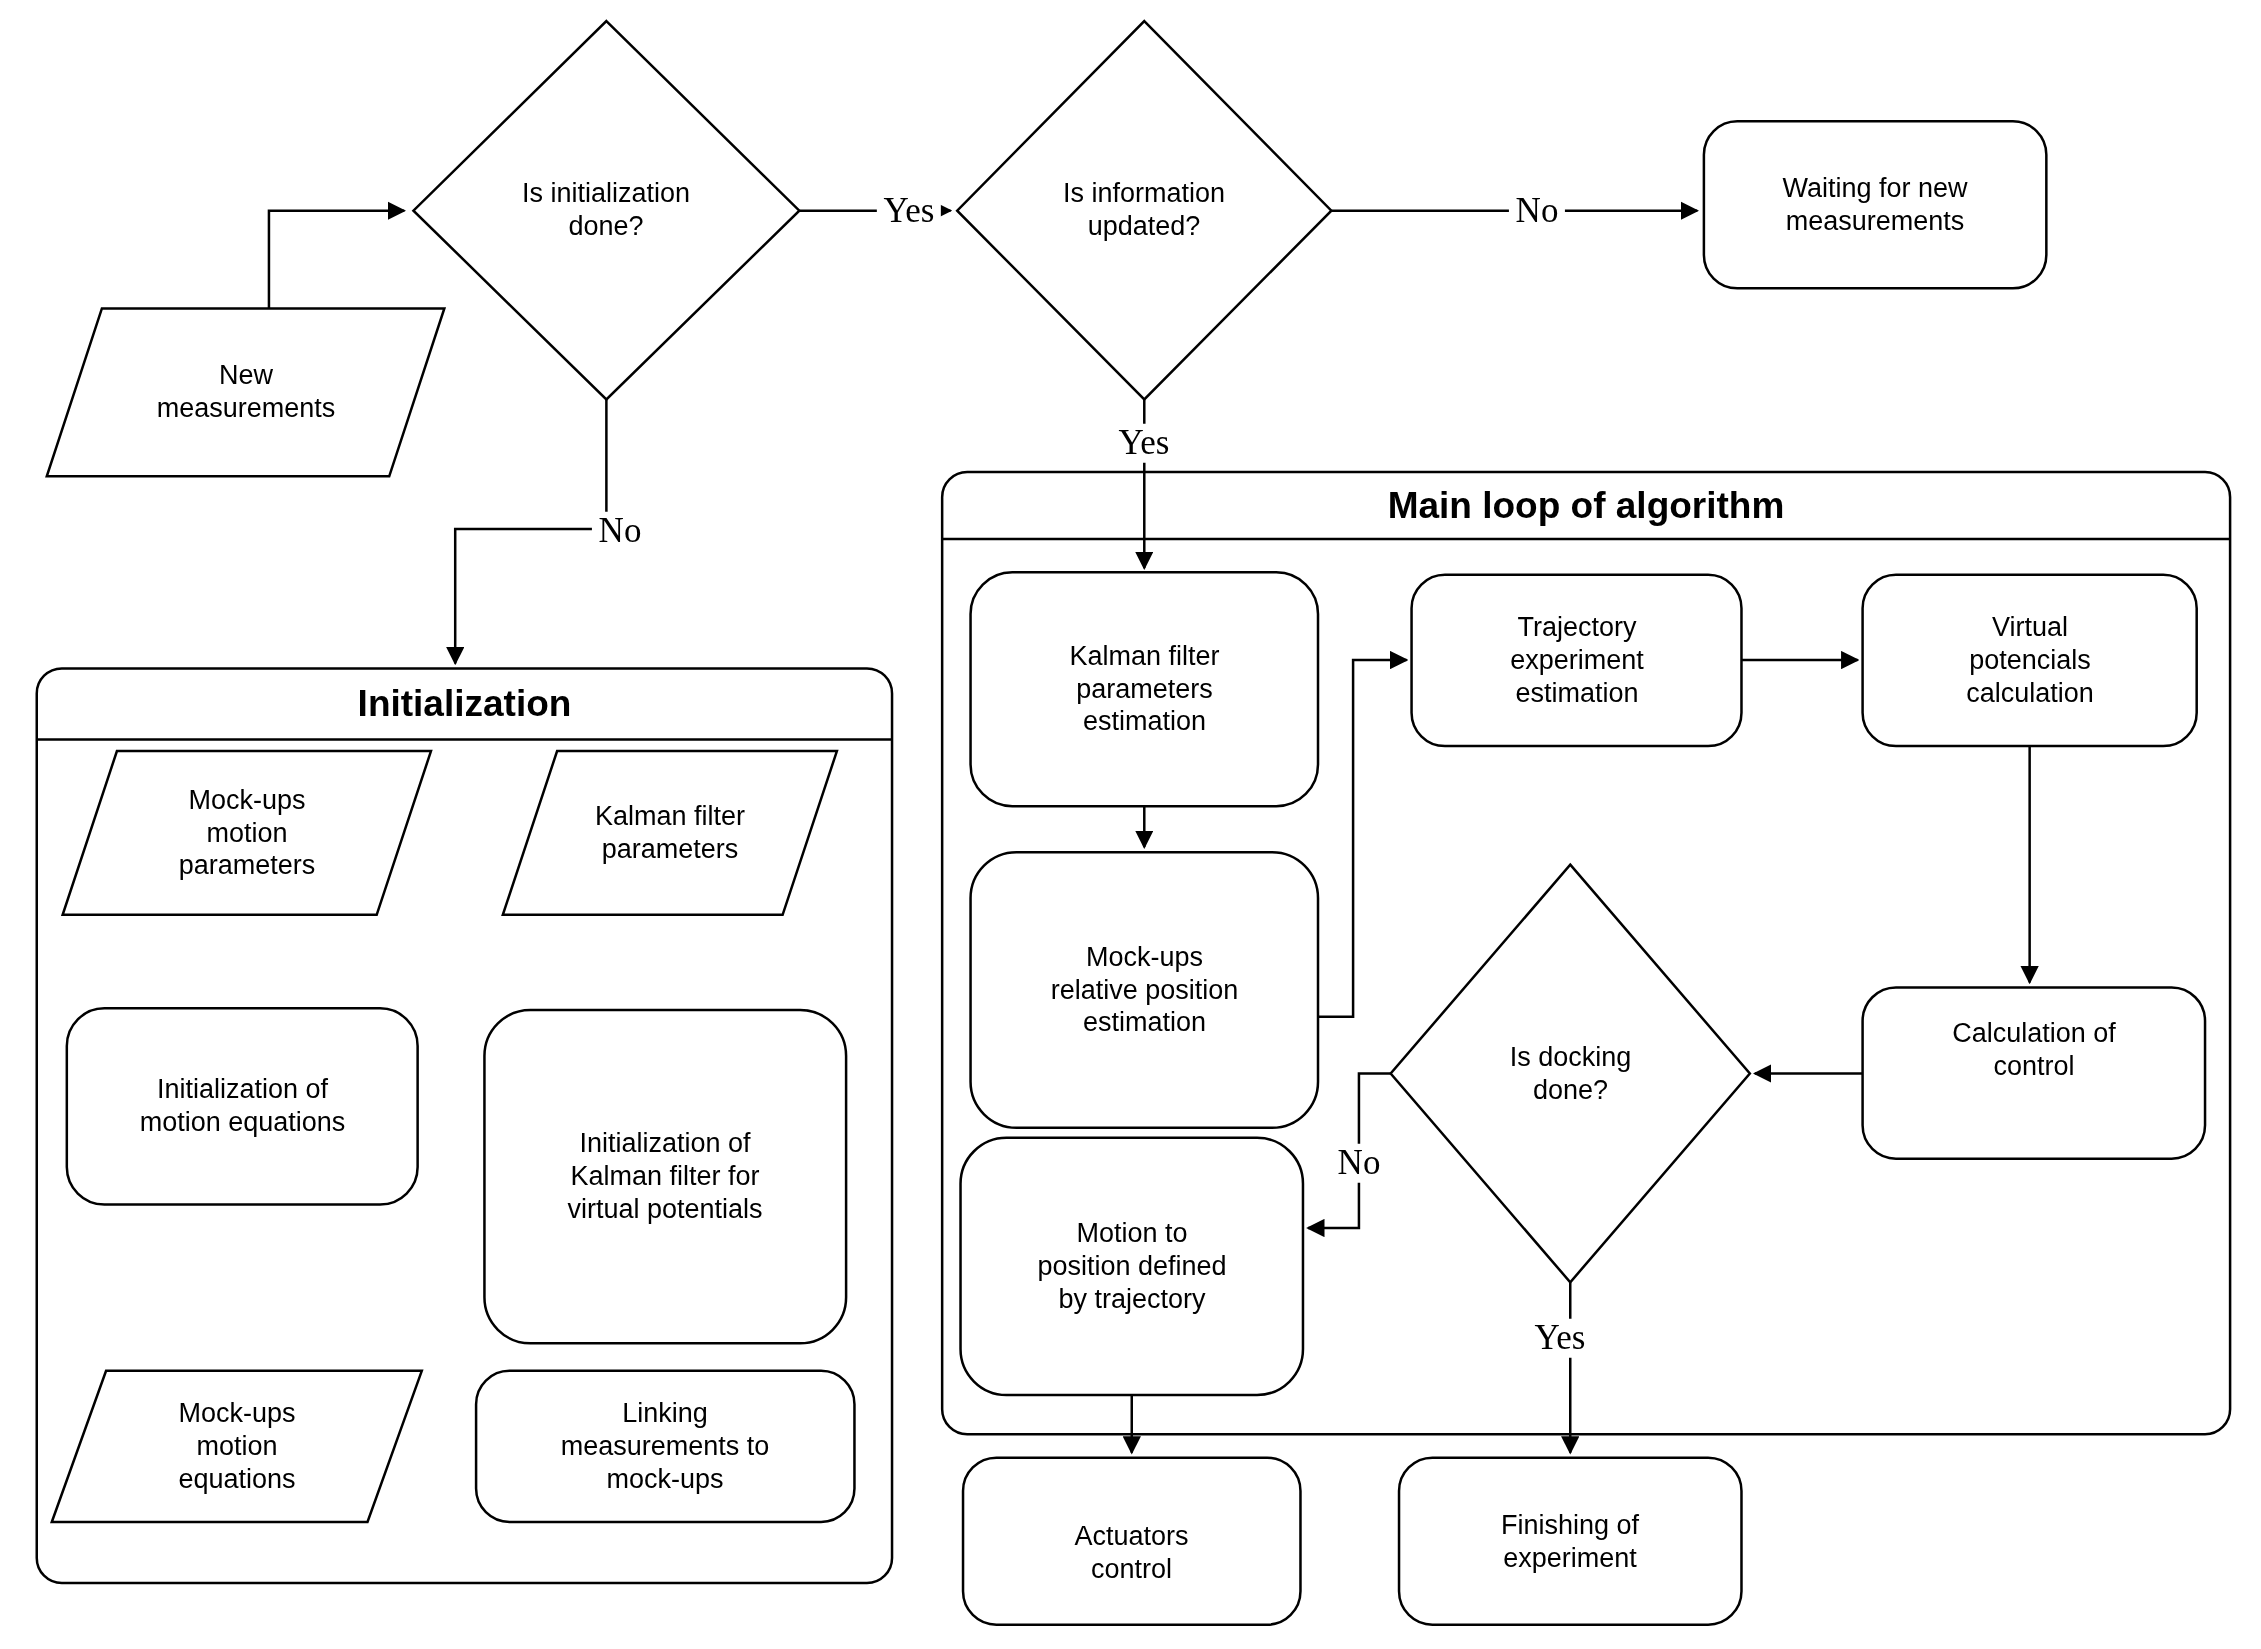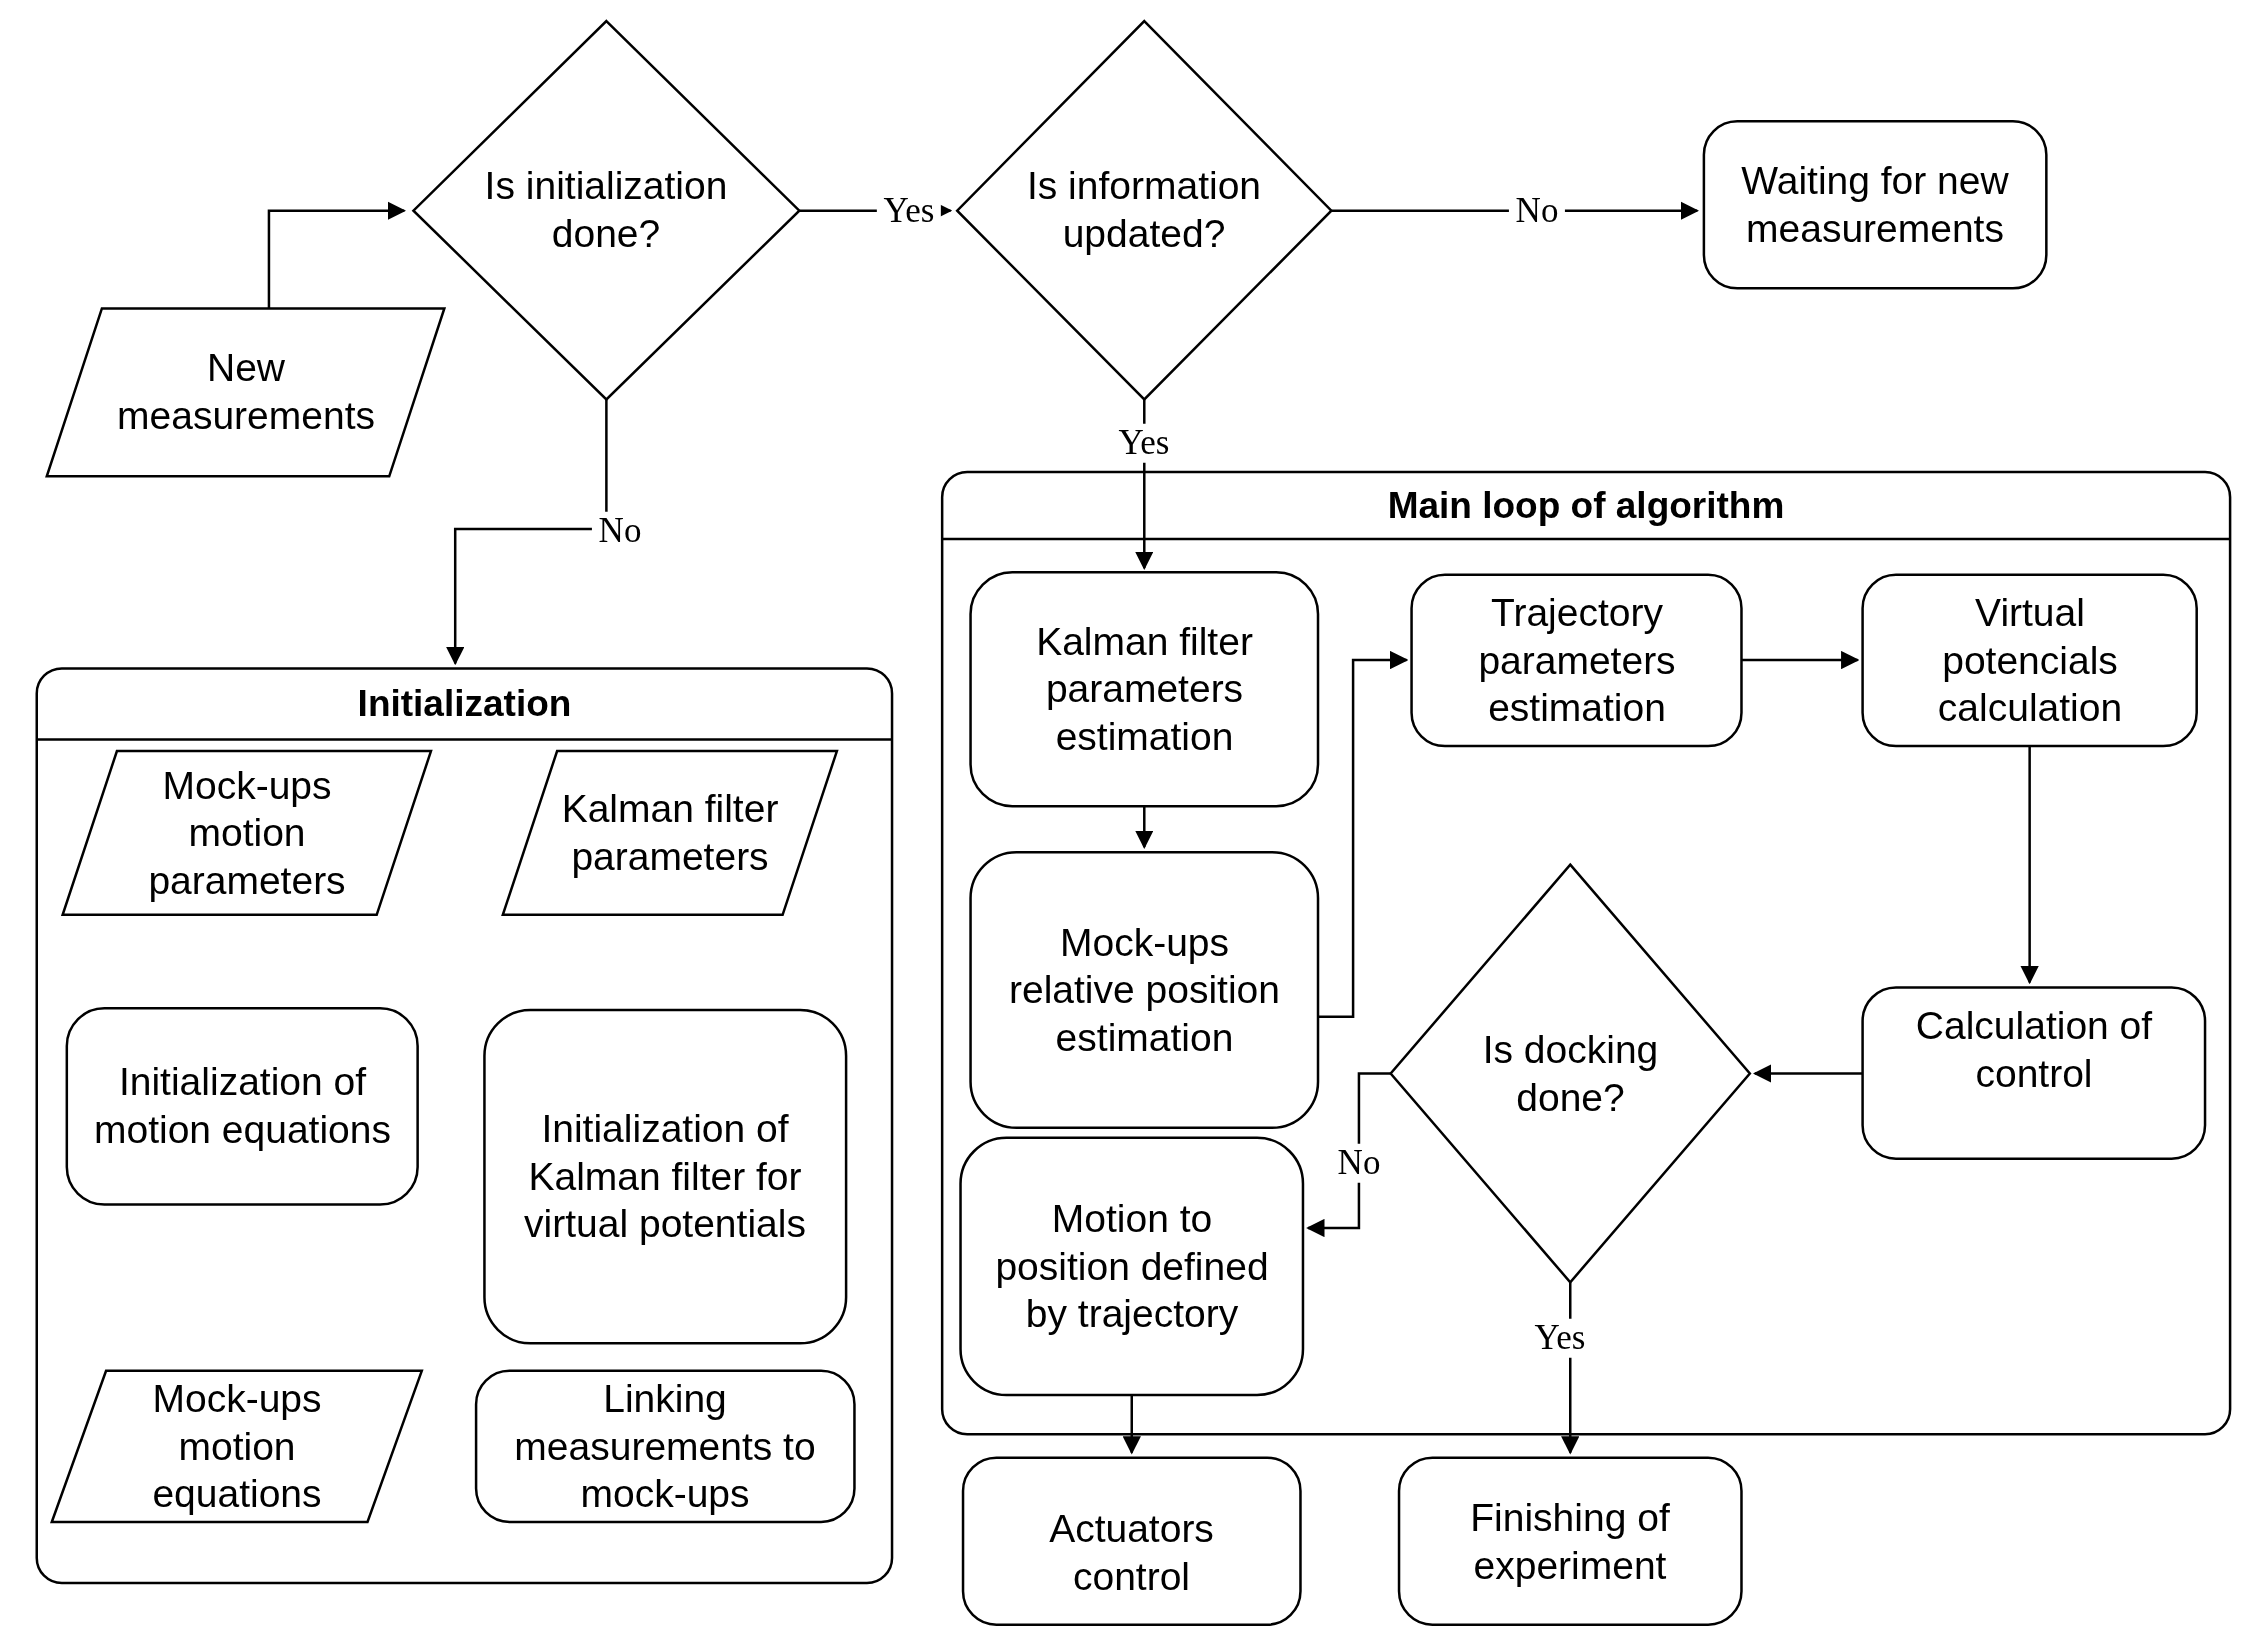--- a/index.html
+++ b/index.html
@@ -4,21 +4,21 @@
 <style>
   html,body{margin:0;padding:0;background:#fff;}
   .canvas{position:relative;width:2261px;height:1650px;background:#ffffff;overflow:hidden;
           font-family:"Liberation Sans", sans-serif;color:#000;}
   svg.layer{position:absolute;left:0;top:0;}
   .shape{fill:#ffffff;stroke:#000000;stroke-width:3;}
   .container-shape{fill:#ffffff;stroke:#000000;stroke-width:3;}
   .divider{stroke:#000000;stroke-width:3;}
   .edge{fill:none;stroke:#000000;stroke-width:3;}
   .txt{position:absolute;display:flex;align-items:center;justify-content:center;
-       text-align:center;white-space:pre-line;font-size:39px;line-height:1.22;color:#000;}
+       text-align:center;white-space:pre-line;font-size:27px;line-height:1.22;color:#000;}
   .hdr{font-weight:bold;font-size:37px;}
   .edge-label{position:absolute;transform:translate(-50%,-50%);background:#ffffff;
        padding:0 6.7px;font-size:35px;line-height:1.1;color:#000;font-family:Liberation Serif, serif;}
 </style>
 </head>
 <body>
 
 <div class="canvas">
 
   <svg class="layer" width="2261" height="1650" viewBox="0 0 2707 1975">
@@ -96,21 +96,21 @@
 motion
 equations</div>
   <div class="txt" style="left:476px;top:1371px;width:378px;height:151px;">Linking
 measurements to
 mock-ups</div>
 
   <div class="txt" style="left:971px;top:572px;width:347px;height:234px;">Kalman filter
 parameters
 estimation</div>
   <div class="txt" style="left:1412px;top:575px;width:330px;height:171px;">Trajectory
-parameters
+experiment
 estimation</div>
   <div class="txt" style="left:1863px;top:575px;width:334px;height:171px;">Virtual
 potencials
 calculation</div>
   <div class="txt" style="left:971px;top:852px;width:347px;height:276px;">Mock-ups
 relative position
 estimation</div>
   <div class="txt" style="left:1391px;top:865px;width:359px;height:418px;">Is docking
 done?</div>
   <div class="txt" style="left:1863px;top:987px;width:342px;height:126px;">Calculation of

